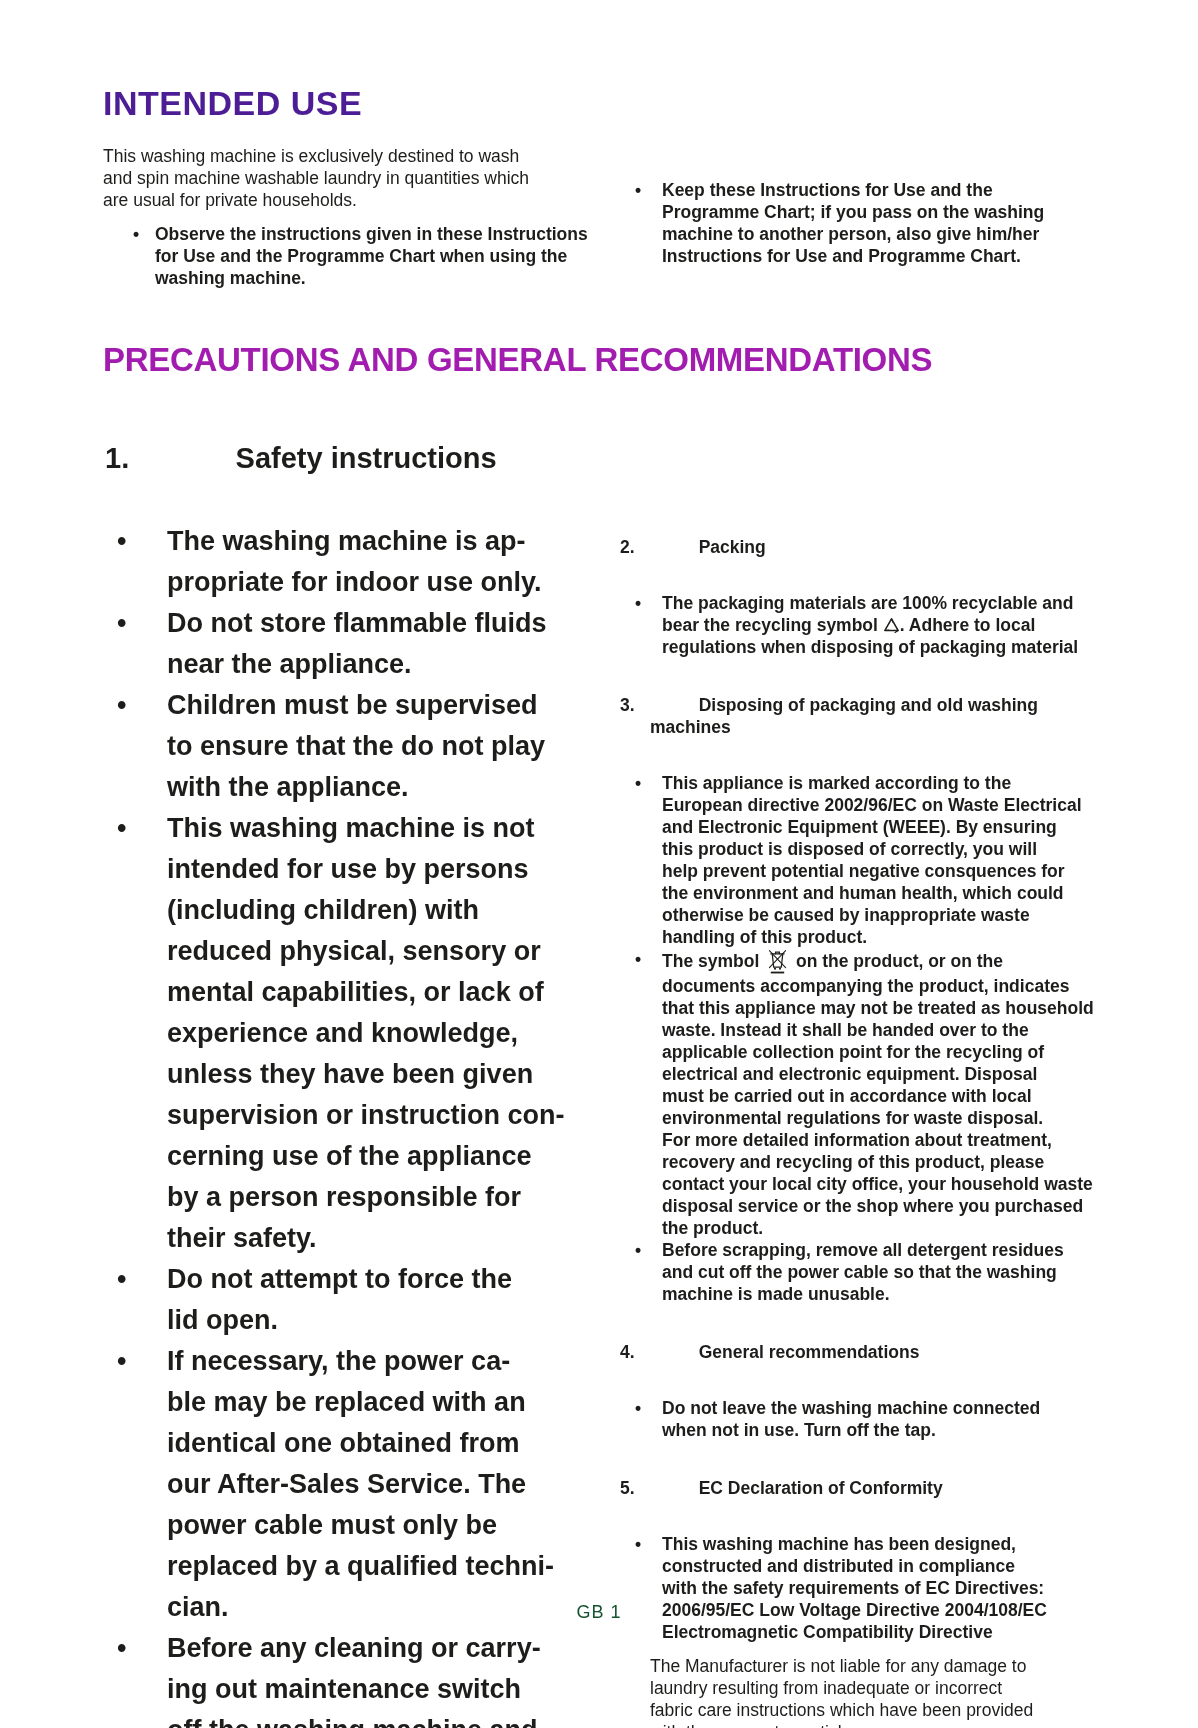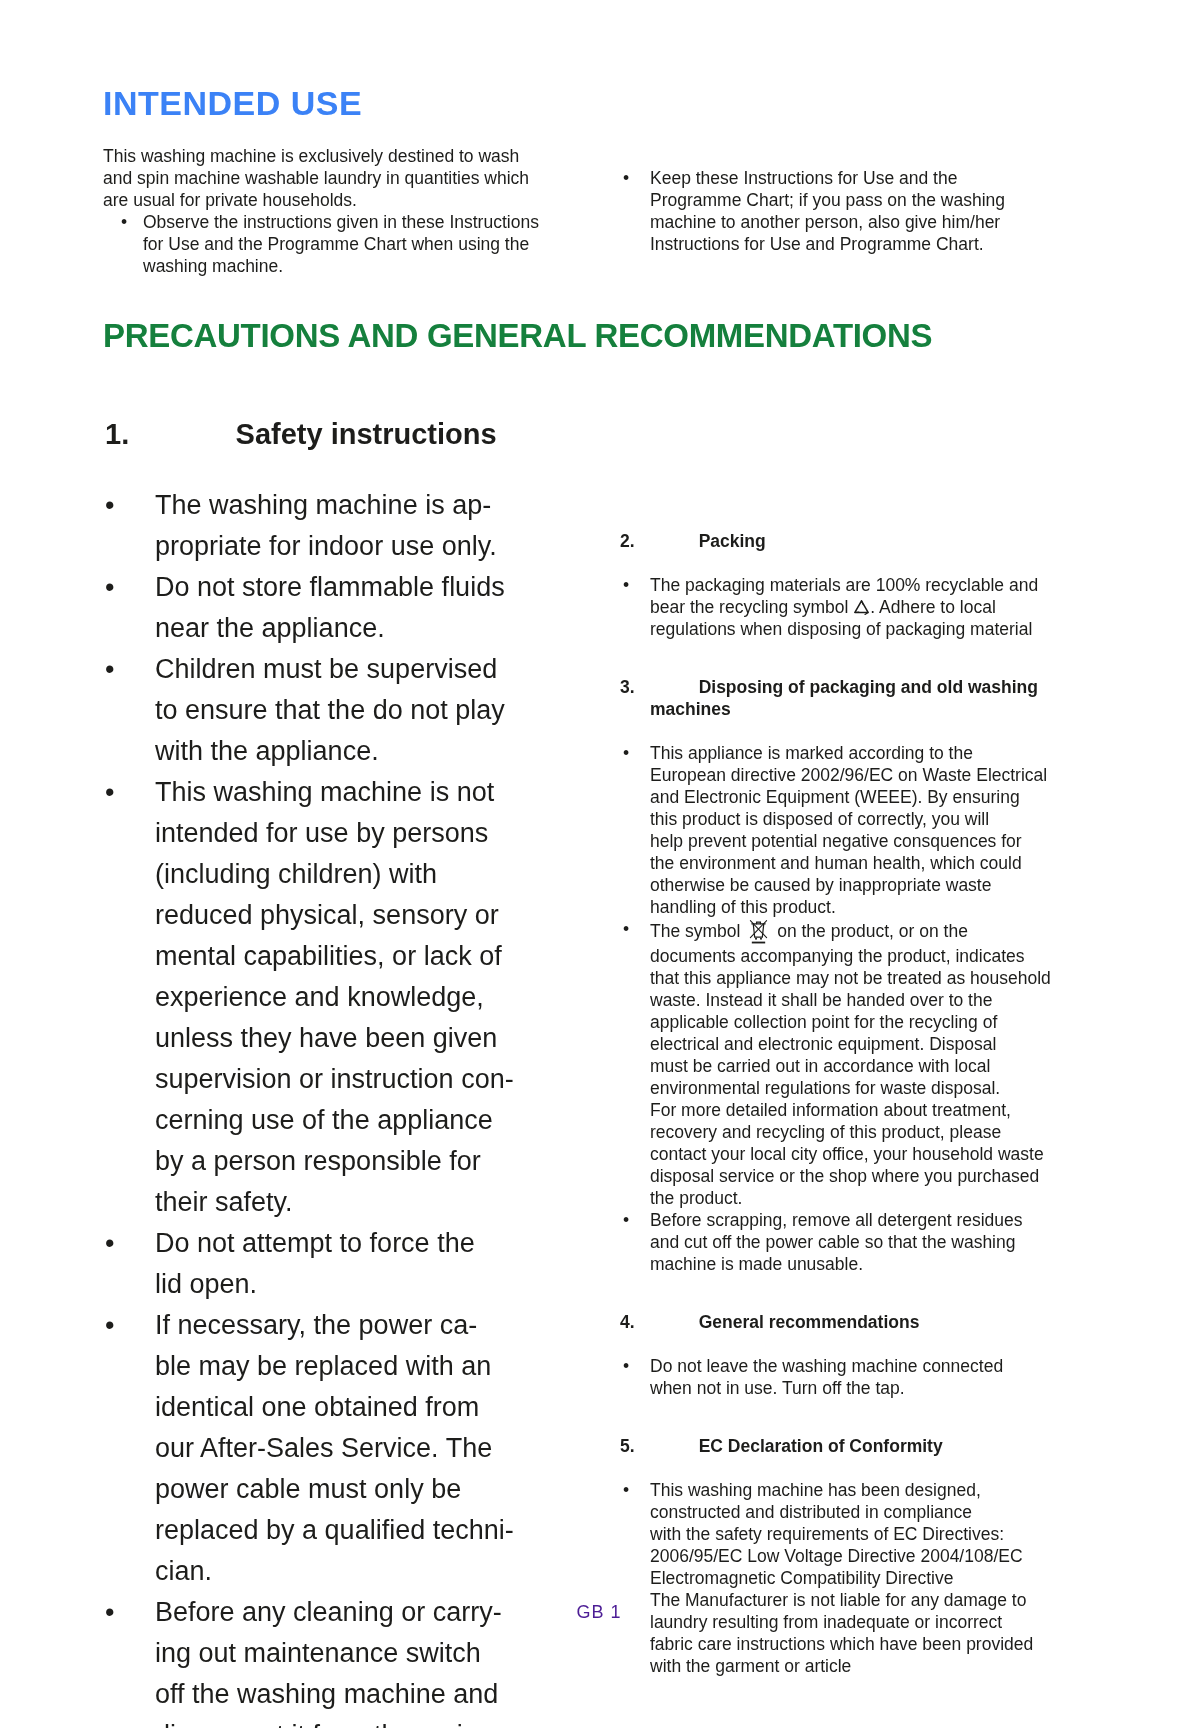--- a/index.html
+++ b/index.html
@@ -9,36 +9,36 @@
     background:#ffffff;
     color:#1d1d1b;
     font-family:"Liberation Sans", sans-serif;
     overflow:hidden;
   }
   .content { padding:86px 0 0 103px; width:995px; }
 
   h1.doc-title {
     margin:0 0 23px 0;
     font-size:34px; line-height:1.05; font-weight:bold;
-    color:#3b82f6; letter-spacing:0.5px;
+    color:#4c1d95; letter-spacing:0.5px;
   }
   h2.doc-title2 {
     margin:42px 0 30px 0;
     font-size:33px; line-height:1.05; font-weight:bold;
-    color:#15803d; letter-spacing:-0.3px;
+    color:#a21caf; letter-spacing:-0.3px;
   }
 
   .cols { display:flex; align-items:center; }
   .col-l { width:450px; margin-right:67px; flex:none; }
   .col-r { width:445px; flex:none; }
 
   .sm { font-size:17.5px; line-height:22px; }
   .sm p { margin:0; white-space:pre; }
 
-  ul { list-style:none; margin:0; padding:0; }
+  ul { list-style:none; margin:12px; padding:0;font-weight:bold; }
 
   
   .sm-list li { position:relative; padding-left:30px; white-space:pre; }
   .sm-list li::before { content:"\2022"; position:absolute; left:3px; }
 
   
   .top-left-list li { padding-left:40px; }
   .top-left-list li::before { left:18px; }
 
   
@@ -58,21 +58,21 @@
   .big-list li::before { content:"\2022"; position:absolute; left:2px; }
 
   .note { margin:38px 0 0 0; padding-left:30px; white-space:pre; }
 
   .icon { display:inline-block; }
   .icon svg { display:inline-block; }
   .icon-recycle svg { vertical-align:-2px; }
   .icon-bin svg { vertical-align:-8px; margin:0 3px; }
 
   .footer { position:absolute; left:0; top:1602px; width:1198px;
-            text-align:center; font-size:18px; letter-spacing:1px; color:#4c1d95; }
+            text-align:center; font-size:18px; letter-spacing:1px; color:#14532d; }
 </style>
 </head>
 <body>
 
 <div class="page">
   <div class="content">
 
     <h1 class="doc-title">INTENDED USE</h1>
 
     <div class="cols sm">

